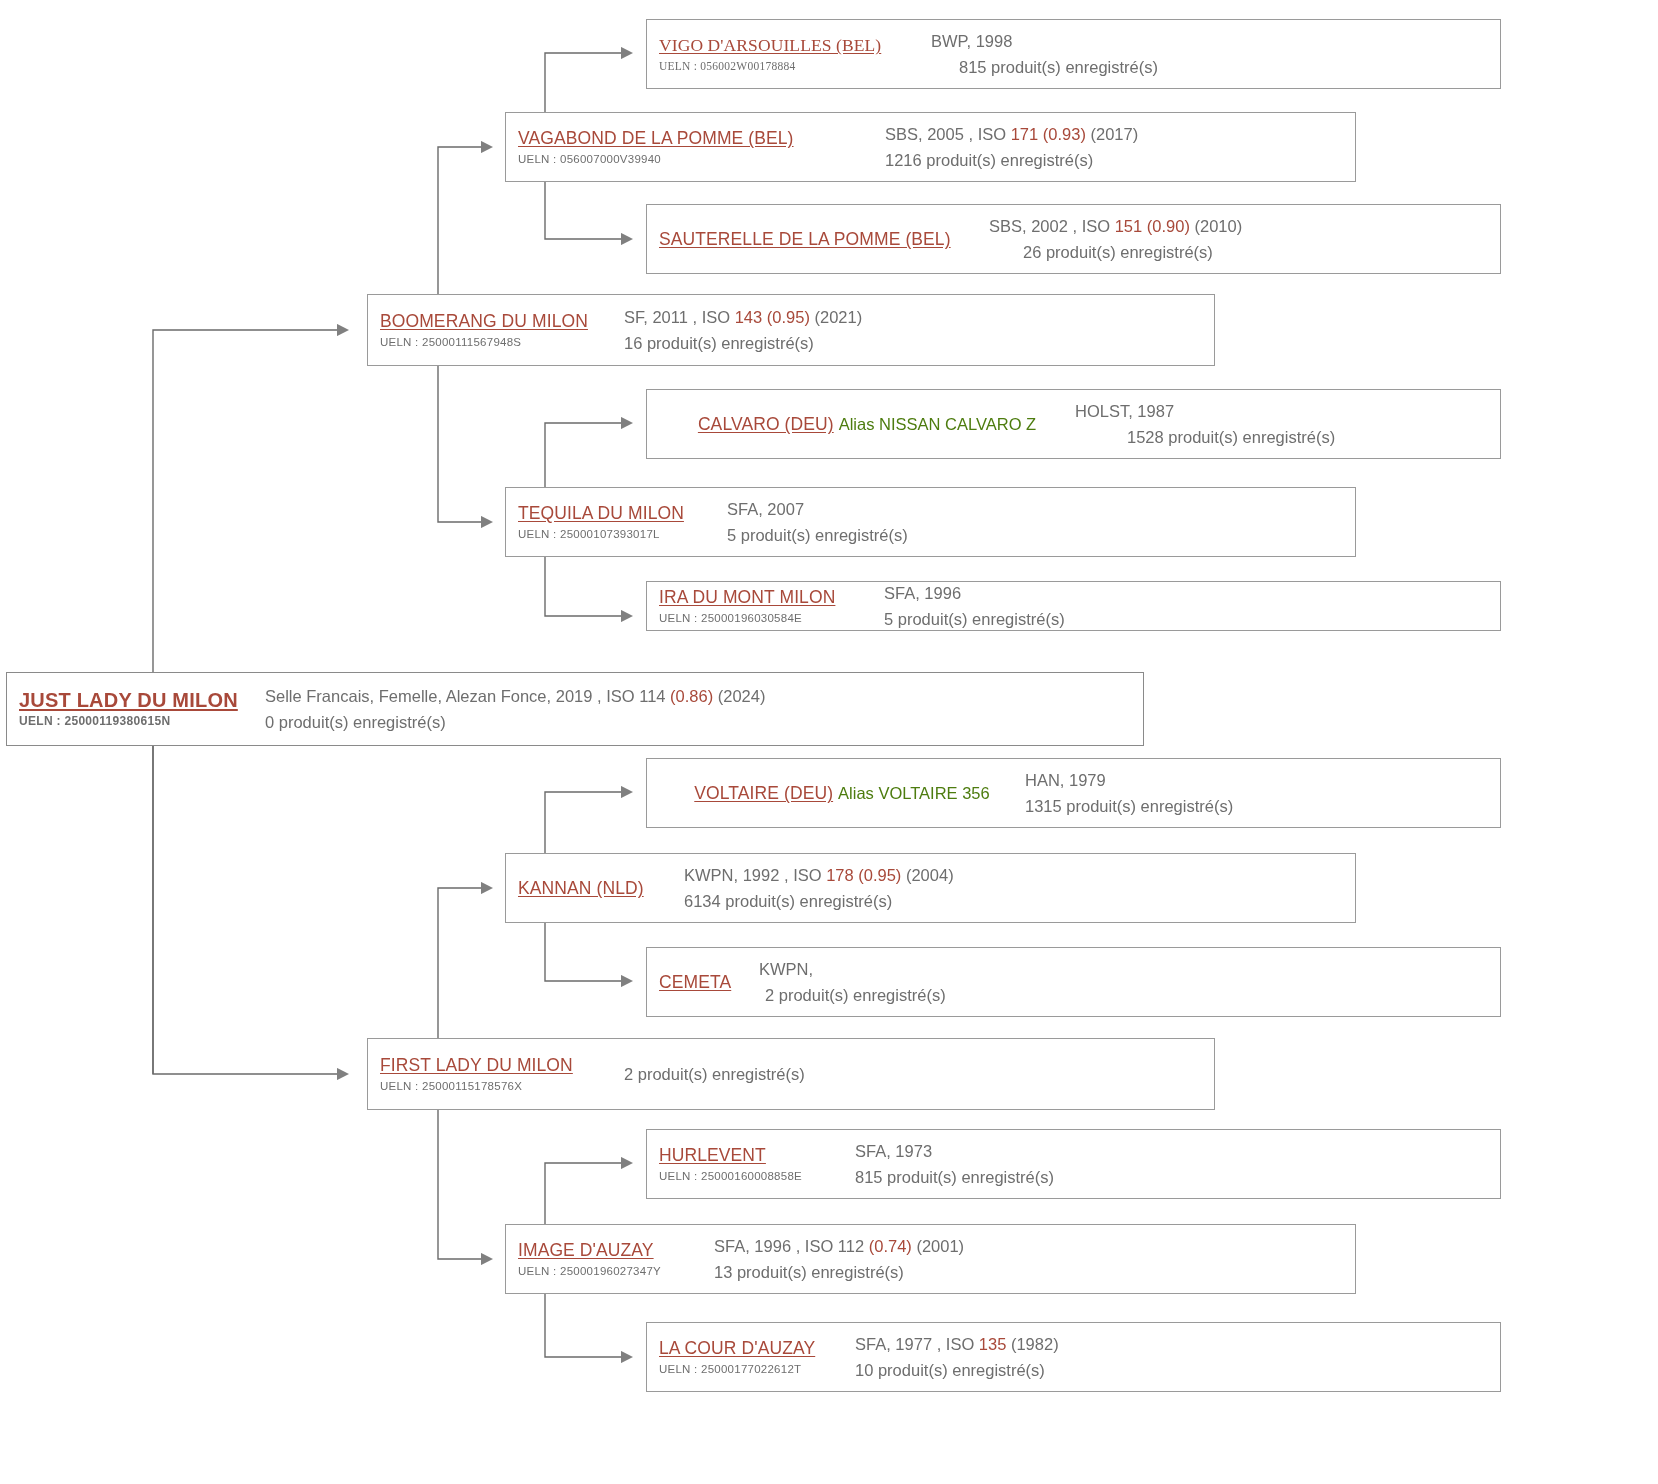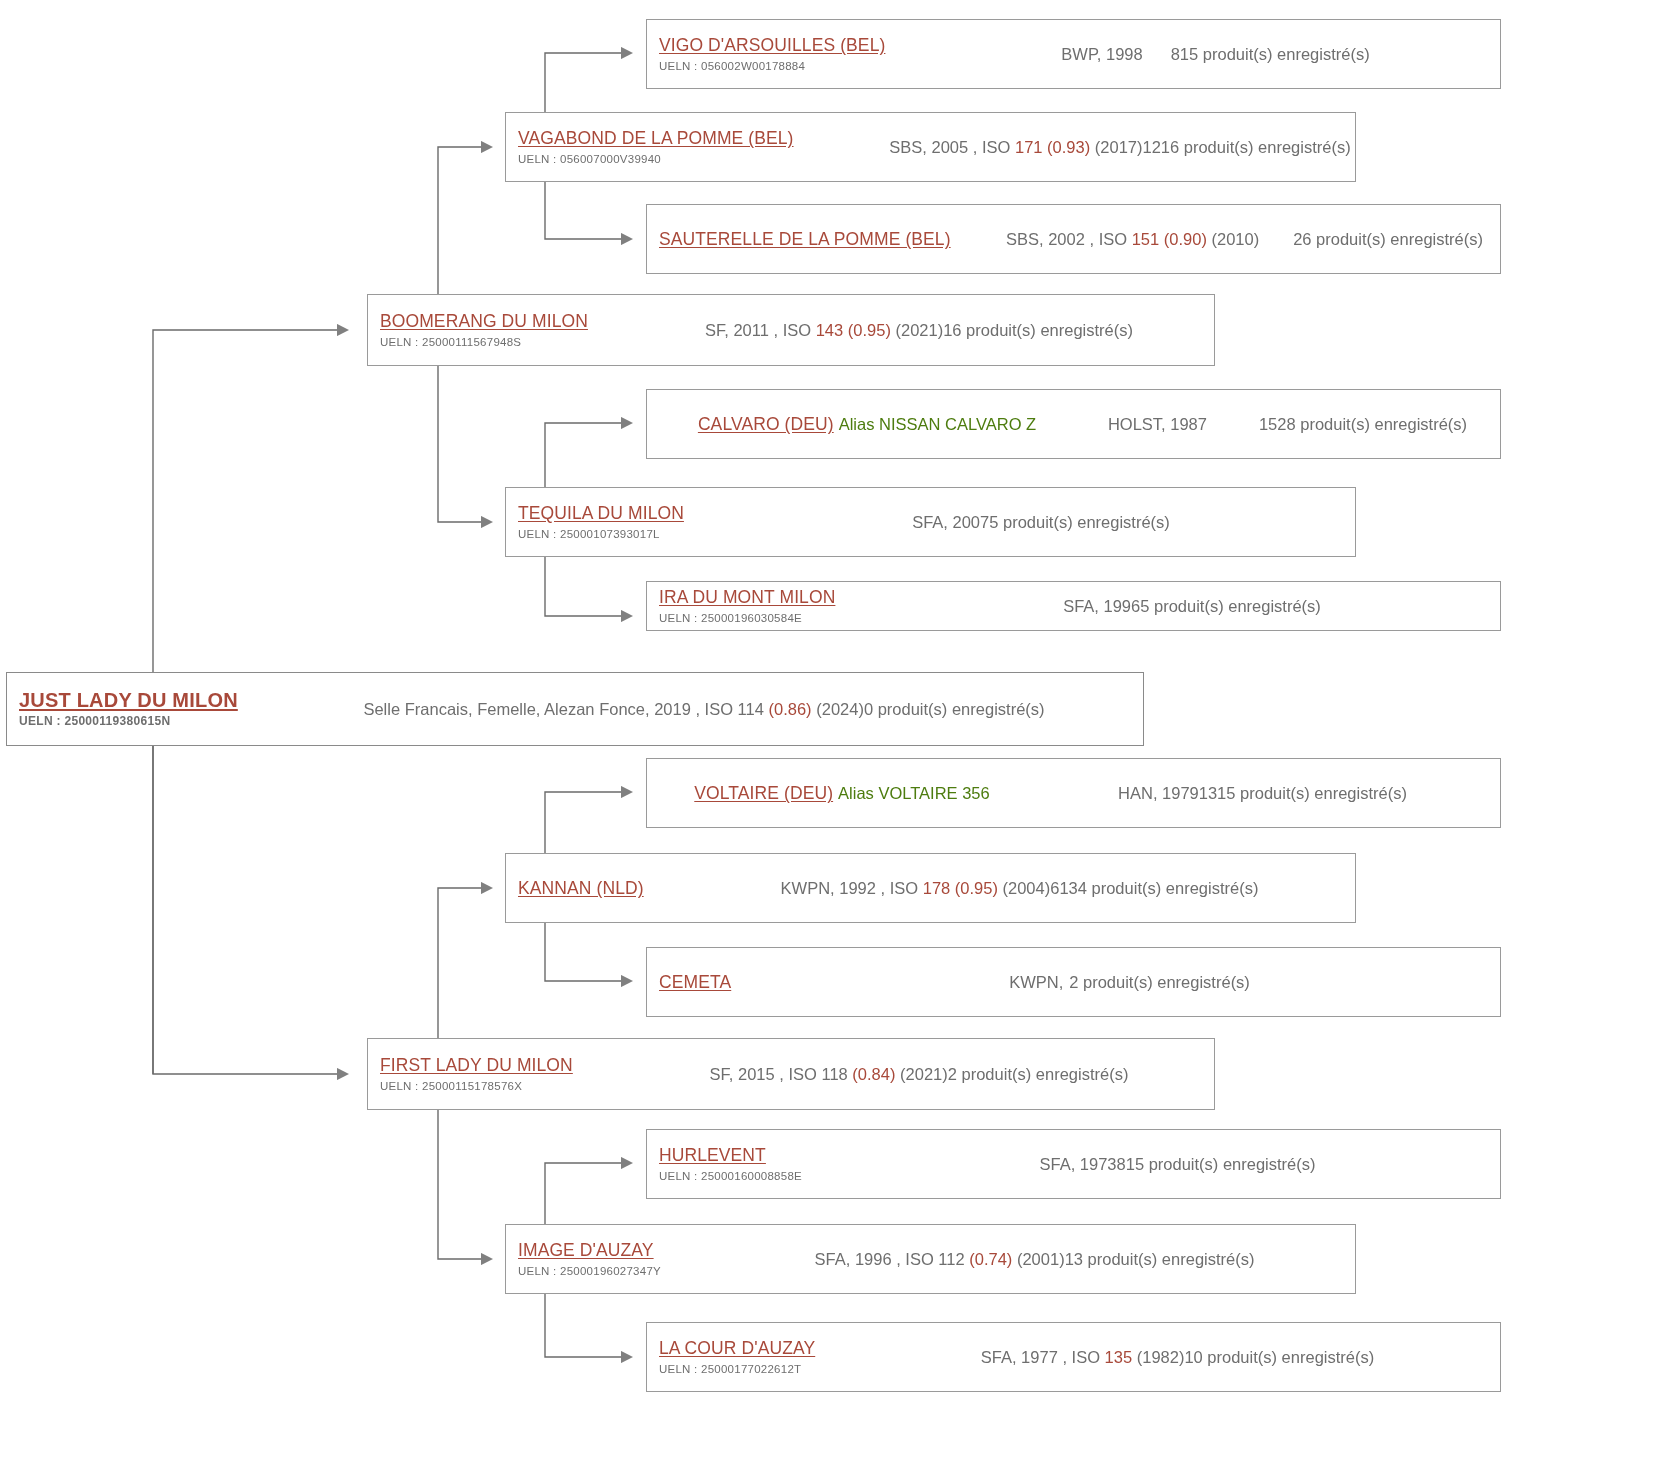--- a/index.html
+++ b/index.html
@@ -70,21 +70,21 @@
     margin-top:2px;
   }
   .node.subject .ueln{
     font-weight:bold;
     font-size:12px;
     letter-spacing:.3px;
   }
   .infocol{
     flex:1 1 auto;
     display:flex;
-    flex-direction:row;
+    flex-direction:column;
     justify-content:center;
     color:#6e6e6e;
     font-size:16.5px;
     line-height:26px;
     white-space:nowrap;
   }
   .l1,.l2{white-space:nowrap;}
   .iso-hi{color:#a8493a;}
   .name-inline{display:flex;align-items:baseline;}
   
@@ -147,21 +147,20 @@
       <span class="l2">16 produit(s) enregistré(s)</span>
     </div>
   </div>
 
   <div class="node gen2" style="left:367px; top:1038px; width:848px; height:72px;">
     <div class="idcol" style="width:244px;">
       <span class="nm">FIRST LADY DU MILON</span>
       <span class="ueln">UELN : 25000115178576X</span>
     </div>
     <div class="infocol">
-      <span class="l1"><span>SF, 2015 , ISO 118 </span><span class="iso-hi">(0.84)</span><span> (2021)</span></span>
       <span class="l2">2 produit(s) enregistré(s)</span>
     </div>
   </div>
 
   <div class="node gen2" style="left:505px; top:112px; width:851px; height:70px;gap:44px;">
     <div class="idcol" style="width:323px;">
       <span class="nm">VAGABOND DE LA POMME (BEL)</span>
       <span class="ueln">UELN : 056007000V39940</span>
     </div>
     <div class="infocol">
@@ -196,21 +195,21 @@
       <span class="nm">IMAGE D'AUZAY</span>
       <span class="ueln">UELN : 25000196027347Y</span>
     </div>
     <div class="infocol">
       <span class="l1"><span>SFA, 1996 , ISO 112 </span><span class="iso-hi">(0.74)</span><span> (2001)</span></span>
       <span class="l2">13 produit(s) enregistré(s)</span>
     </div>
   </div>
 
   <div class="node" style="left:646px; top:19px; width:855px; height:70px;">
-    <div class="idcol" style="width:272px;">
+    <div class="idcol" style="width:272px;font-family:Liberation Serif, serif;">
       <span class="nm">VIGO D'ARSOUILLES (BEL)</span>
       <span class="ueln">UELN : 056002W00178884</span>
     </div>
     <div class="infocol">
       <span class="l1">BWP, 1998</span>
       <span class="l2" style="padding-left:28px;">815 produit(s) enregistré(s)</span>
     </div>
   </div>
 
   <div class="node" style="left:646px; top:204px; width:855px; height:70px;">

